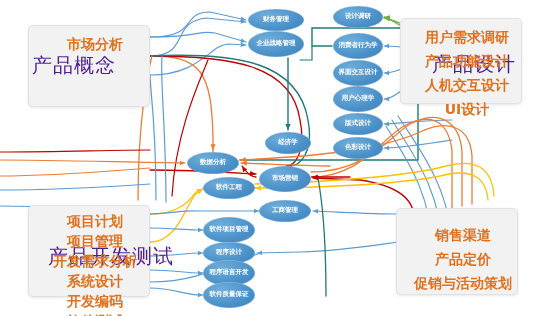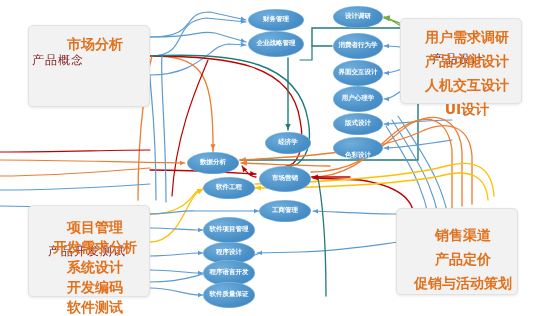--- a/index.html
+++ b/index.html
@@ -4,21 +4,21 @@
 <style>
   html,body{margin:0;padding:0;background:#ffffff;}
   body{width:540px;height:316px;overflow:hidden;
        font-family:"DejaVu Sans","Liberation Sans",sans-serif;}
   #stage{position:relative;width:540px;height:316px;background:#ffffff;}
   #edges{position:absolute;left:0;top:0;width:540px;height:316px;}
 
   
   .panel{position:absolute;background:#F2F2F2;border:1px solid #E2E2E2;
          border-radius:5px;box-shadow:0 1px 3px rgba(0,0,0,.10);}
-  .panel-wm{position:absolute;color:#7f1d1d;font-size:12px;letter-spacing:1px;
+  .panel-wm{position:absolute;color:#4c1d95;font-size:20px;letter-spacing:1px;
             white-space:nowrap;pointer-events:none;}
   .panel-items{position:absolute;text-align:right;white-space:nowrap;}
   .panel-items .pitem{color:#E2711D;font-weight:bold;font-size:14px;line-height:1;
                       white-space:nowrap;text-align:center;}
 
   
   .node{position:absolute;border-radius:50%;
         background:radial-gradient(ellipse at 35% 30%,#6FAEDB 0%,#4A90C8 60%,#3C82BC 100%);
         color:#ffffff;font-size:6.5px;font-weight:bold;line-height:1.15;
         display:flex;align-items:center;justify-content:center;text-align:center;
@@ -139,20 +139,21 @@
   <div class="panel-items" id="items-1" style="left: 418px; top: 30px; width: 98px;">
       <div class="pitem" style="margin-top: 0px;">用户需求调研</div>
       <div class="pitem" style="margin-top: 10px;">产品功能设计</div>
       <div class="pitem" style="margin-top: 10px;">人机交互设计</div>
       <div class="pitem" style="margin-top: 10px;">UI设计</div>
     </div>
 
   <div class="panel" id="panel-2" style="left: 28px; top: 205px; width: 120px; height: 90px;"></div>
   <div class="panel-wm" id="wm-2" style="left: 48px; top: 243px;">产品开发测试</div>
   <div class="panel-items" id="items-2" style="left: 46px; top: 214px; width: 98px;">
+      <div class="pitem" style="margin-top: 0px;">项目计划</div>
       <div class="pitem" style="margin-top: 6px;">项目管理</div>
       <div class="pitem" style="margin-top: 6px;">开发需求分析</div>
       <div class="pitem" style="margin-top: 6px;">系统设计</div>
       <div class="pitem" style="margin-top: 6px;">开发编码</div>
       <div class="pitem" style="margin-top: 6px;">软件测试</div>
     </div>
 
   <div class="panel" id="panel-3" style="left: 396px; top: 208px; width: 120px; height: 85px;"></div>
   <div class="panel-items" id="items-3" style="left: 414px; top: 218px; width: 98px;">
       <div class="pitem" style="margin-top: 10px;">销售渠道</div>
@@ -178,21 +179,21 @@
       </div>
       <div class="node" style="left: 333px; top: 60px; width: 50px; height: 26px;">
         <span>界面交互设计</span>
       </div>
       <div class="node" style="left: 333px; top: 86px; width: 50px; height: 26px;">
         <span>用户心理学</span>
       </div>
       <div class="node" style="left: 333px; top: 113px; width: 50px; height: 22px;">
         <span>版式设计</span>
       </div>
-      <div class="node" style="left: 333px; top: 137px; width: 50px; height: 22px; align-items: flex-end;">
+      <div class="node" style="left: 333px; top: 137px; width: 50px; height: 22px;">
         <span>色彩设计</span>
       </div>
       <div class="node" style="left: 187px; top: 152px; width: 52px; height: 22px;">
         <span>数据分析</span>
       </div>
       <div class="node" style="left: 259px; top: 166px; width: 52px; height: 26px;">
         <span>市场营销</span>
       </div>
       <div class="node" style="left: 203px; top: 177px; width: 52px; height: 22px;">
         <span>软件工程</span>

